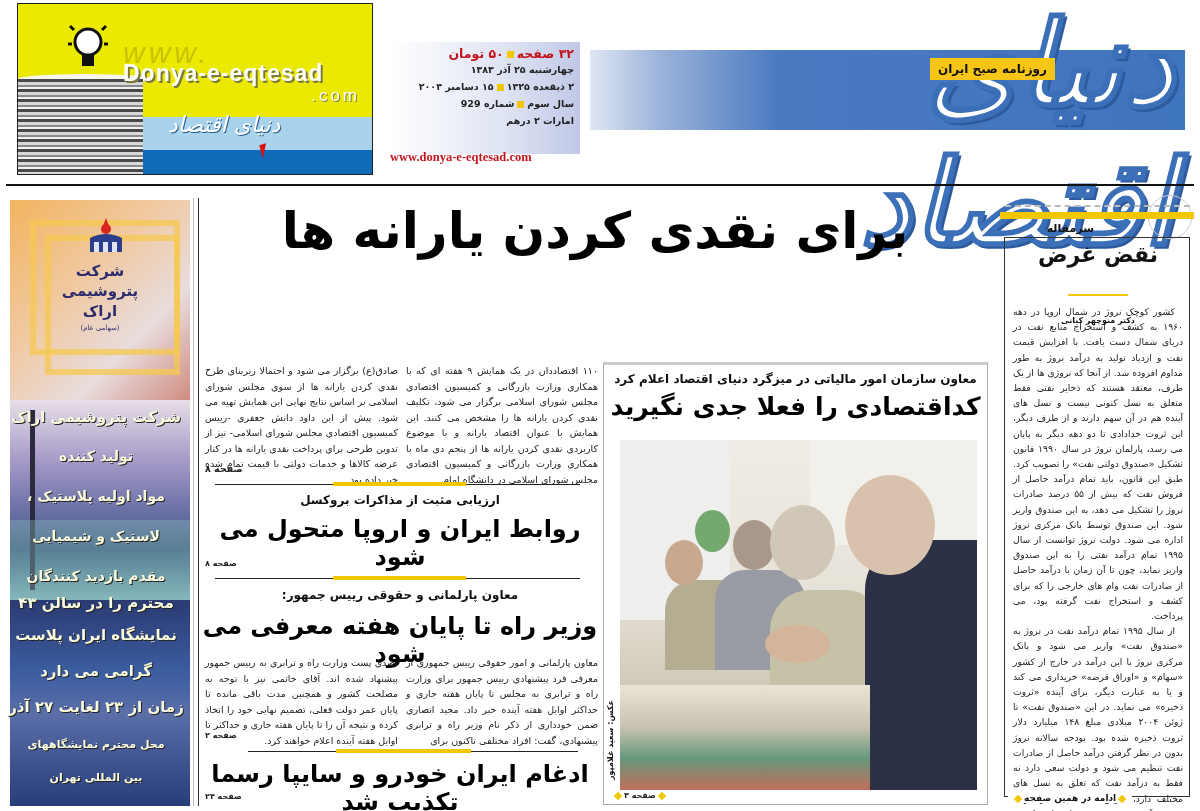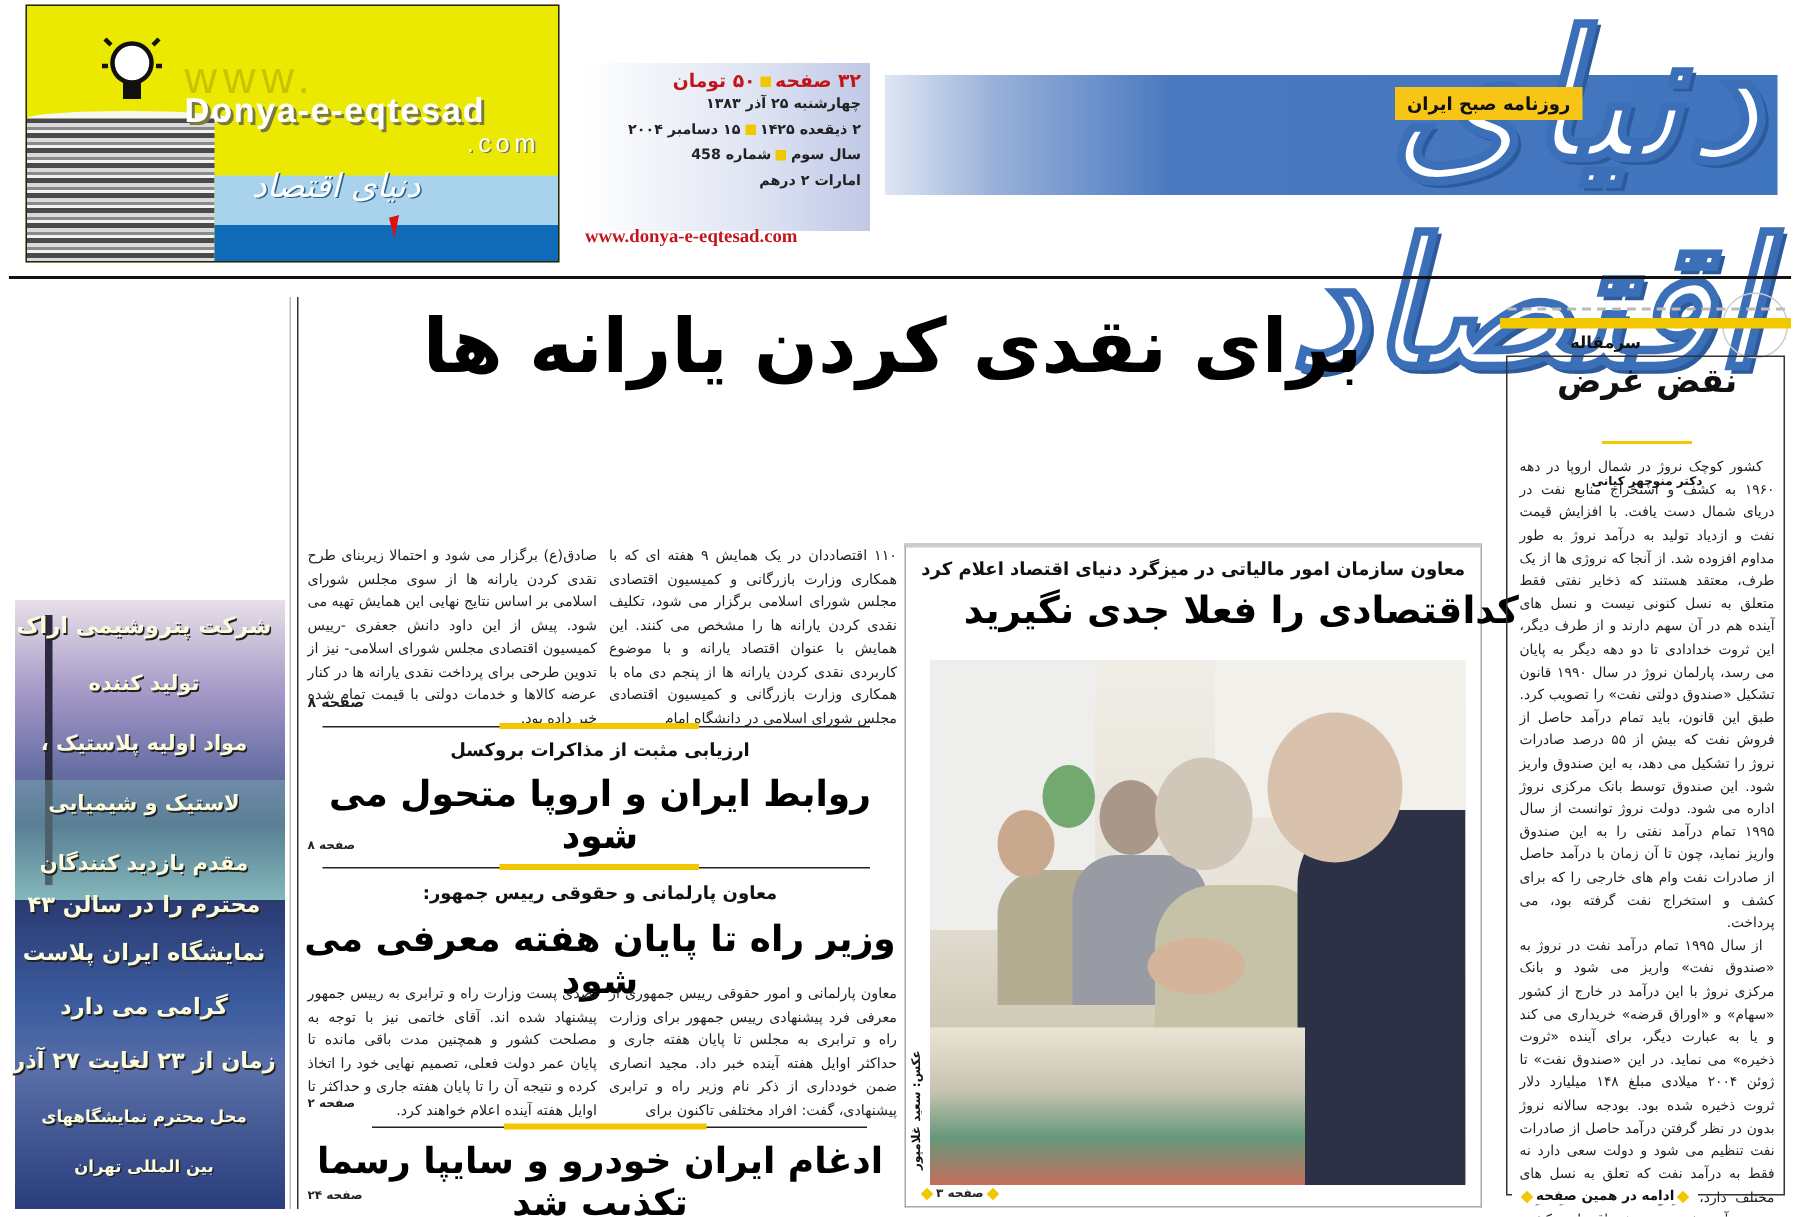--- a/index.html
+++ b/index.html
@@ -9,21 +9,21 @@
   .rtl { direction: rtl; unicode-bidi: embed; }
 
   
   #ad-banner { left: 17px; top: 3px; width: 356px; height: 172px; border: 1px solid #222; background: #ece900; overflow: hidden; }
   #ad-banner .stack { position: absolute; left: 0; top: 75px; width: 125px; height: 97px;
     background: repeating-linear-gradient(180deg, #4a4a4a 0 3px, #d9d9d9 3px 6px, #8a8a8a 6px 8px, #f2f2f2 8px 10px); }
   #ad-banner .stack-top { position: absolute; left: 0; top: 70px; width: 135px; height: 10px; background: #f7f7f0; border-radius: 50%; }
   #ad-banner .band-light { position: absolute; left: 125px; top: 113px; width: 231px; height: 33px; background: #a9d2ec; }
   #ad-banner .band-dark { position: absolute; left: 125px; top: 146px; width: 231px; height: 26px; background: #0f6ab8; }
   #ad-banner .bulb { position: absolute; left: 50px; top: 18px; width: 40px; height: 52px; }
-  #ad-banner .www { position: absolute; left: 105px; top: 32px; font-family: "Liberation Sans", sans-serif; font-size: 30px; letter-spacing: 4px; color: #c8c300; }
+  #ad-banner .www { position: absolute; left: 105px; top: 32px; font-family: "Liberation Sans", sans-serif; font-size: 30px; font-style: italic; letter-spacing: 4px; color: #c8c300; }
   #ad-banner .domain { position: absolute; left: 105px; top: 56px; font-family: "Liberation Sans", sans-serif; font-weight: bold; font-size: 23px; color: #ffffff; text-shadow: 2px 2px 0 #7a7a40; letter-spacing: 1px; }
   #ad-banner .dotcom { position: absolute; right: 12px; top: 82px; font-family: "Liberation Sans", sans-serif; font-size: 17px; color: #ffffff; text-shadow: 1px 1px 0 #7a7a40; letter-spacing: 3px; }
   #ad-banner .mini-logo { position: absolute; left: 150px; top: 108px; font-size: 22px; color: #ffffff; text-shadow: 1px 1px 0 #2a5d8a; font-style: italic; }
   #ad-banner .cursor { position: absolute; left: 243px; top: 140px; width: 0; height: 0; border-left: 7px solid #d11; border-top: 0; border-bottom: 14px solid transparent; transform: rotate(-15deg); }
 
   #info-block { left: 385px; top: 0; width: 195px; height: 175px; }
   #tagline { top: 8px; right: 0; width: 195px; text-align: right; font-size: 14px; font-weight: bold; color: #c3141b; }
   #info-box { top: 42px; right: 0; width: 190px; height: 112px; padding: 4px 6px; text-align: right;
     background: linear-gradient(90deg, #ffffff 0%, #dfe4f3 60%, #c0c8e6 100%); }
   #info-box .l1 { font-size: 12.5px; font-weight: bold; color: #111; }
@@ -69,21 +69,21 @@
   #story1-col1 { left: 406px; top: 363px; width: 192px; }
   #story1-col2 { left: 205px; top: 363px; width: 193px; }
   #story1-page { left: 205px; top: 463px; }
 
   .kicker { position: absolute; text-align: center; direction: rtl; font-weight: bold; font-size: 12px; color: #111; }
   .headline2 { position: absolute; text-align: center; direction: rtl; font-weight: bold; font-size: 24px; color: #000; letter-spacing: -0.5px; }
 
   
   #photo-frame { left: 603px; top: 362px; width: 385px; height: 443px; border: 1px solid #aaa; border-top: 3px solid #ccc; }
   #photo-kicker { left: 603px; top: 372px; width: 385px; font-size: 12px; }
-  #photo-headline { left: 603px; top: 392px; width: 385px; font-size: 25px; margin-left: 32px; }
+  #photo-headline { left: 603px; top: 392px; width: 385px; font-size: 25px; }
   #photo { left: 620px; top: 440px; width: 357px; height: 350px; overflow: hidden;
     background: linear-gradient(180deg, #f0ede6 0%, #e6e2d8 45%, #d0c9b7 70%, #a79e86 100%); }
   #photo .p { position: absolute; border-radius: 50%; }
   #photo .suit { position: absolute; }
   #photo-credit { left: 606px; top: 700px; width: 12px; height: 100px; writing-mode: vertical-rl; transform: rotate(180deg); font-size: 8px; font-weight: bold; direction: rtl; }
   #photo-page { left: 612px; top: 791px; }
 
   
   #editorial { left: 1000px; top: 195px; width: 194px; height: 612px; }
   #editorial .dashes { position: absolute; left: 5px; top: 10px; width: 185px; border-top: 2px dashed #bbb; }
@@ -126,36 +126,52 @@
 <div id="info-block" class="abs">
   <div id="info-box" class="abs rtl">
     <div class="l1">
       <span class="red">۳۲ صفحه</span><span class="ybox"></span><span class="red">۵۰ تومان</span>
     </div>
     <div class="ln">چهارشنبه ۲۵ آذر ۱۳۸۳</div>
     <div class="ln">
       <span>۲ ذیقعده ۱۴۲۵</span><span class="ybox"></span><span>۱۵ دسامبر ۲۰۰۴</span>
     </div>
     <div class="ln">
-      <span>سال سوم</span><span class="ybox"></span><span>شماره 458</span>
+      <span>سال سوم</span><span class="ybox"></span><span>شماره 929</span>
     </div>
     <div class="ln">امارات ۲ درهم</div>
   </div>
   <div id="website" class="abs">www.donya-e-eqtesad.com</div>
 </div>
 
 <div id="logo" class="abs">
   <div class="bar"></div>
   <div class="name">دنیای اقتصاد</div>
   <div class="sub">روزنامه صبح ایران</div>
 </div>
 
 <div id="masthead-rule" class="abs"></div>
 
 <div id="side-ad" class="abs">
+  <div class="top">
+    <div class="frame" style="left:20px;top:20px;width:150px;height:135px;"></div>
+    <div class="frame" style="left:35px;top:35px;width:135px;height:140px;"></div>
+    <svg class="emblem" viewBox="0 0 40 38">
+      <path d="M20 0 L23 8 L17 8 Z" fill="#d7261e"></path>
+      <circle cx="20" cy="11" r="5" fill="#d7261e"></circle>
+      <path d="M4 20 Q20 12 36 20 L36 34 L4 34 Z" fill="#2c3e8c"></path>
+      <rect x="8" y="24" width="5" height="10" fill="#dfe4f0"></rect>
+      <rect x="17" y="24" width="5" height="10" fill="#dfe4f0"></rect>
+      <rect x="26" y="24" width="5" height="10" fill="#dfe4f0"></rect>
+    </svg>
+    <div class="co-name" style="top:62px;font-size:15px;">شرکت</div>
+    <div class="co-name" style="top:82px;font-size:15px;">پتروشیمی</div>
+    <div class="co-name" style="top:102px;font-size:15px;">اراک</div>
+    <div class="co-name" style="top:124px;font-size:7px;font-weight:normal;">(سهامی عام)</div>
+  </div>
   <div class="mid">
     <div class="chimney" style="left:20px;top:10px;width:5px;height:180px;"></div>
     <div class="chimney" style="left:0;top:120px;width:180px;height:80px;opacity:0.35;background:#8ec6c4;"></div>
   </div>
   <div class="bot"></div>
   <div class="ad-line" style="top:210px;font-size:15px;">شرکت پتروشیمی اراک</div>
   <div class="ad-line" style="top:250px;font-size:14px;">تولید کننده</div>
   <div class="ad-line" style="top:290px;font-size:14px;">مواد اولیه پلاستیک ،</div>
   <div class="ad-line" style="top:330px;font-size:14px;">لاستیک و شیمیایی</div>
   <div class="ad-line" style="top:370px;font-size:14px;">مقدم بازدید کنندگان</div>

